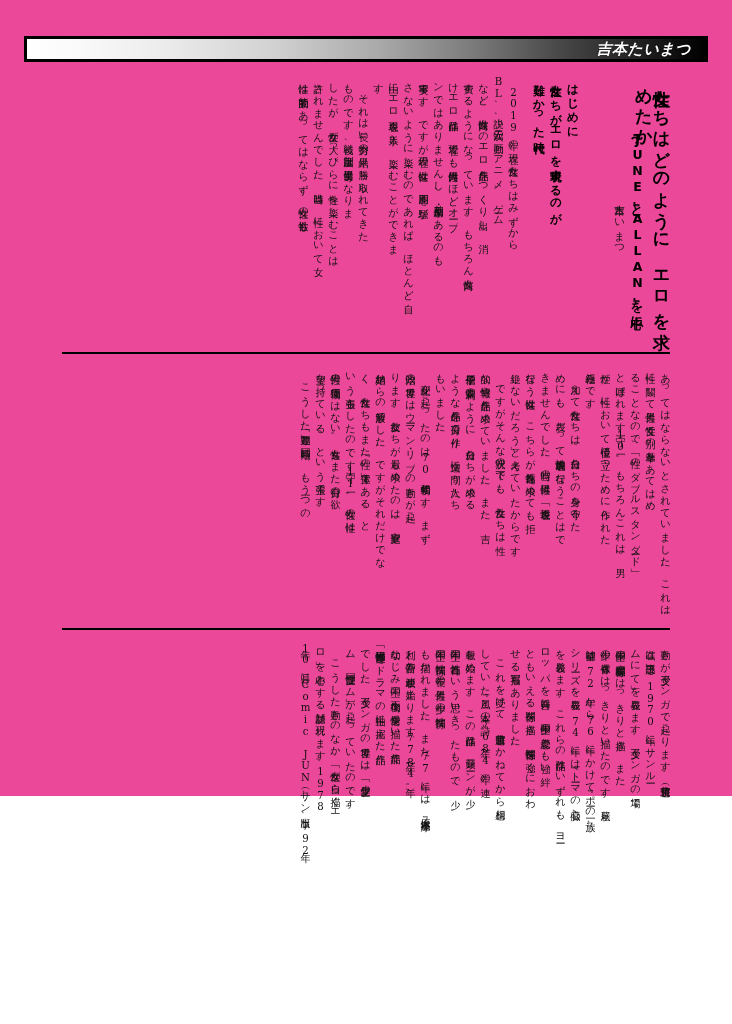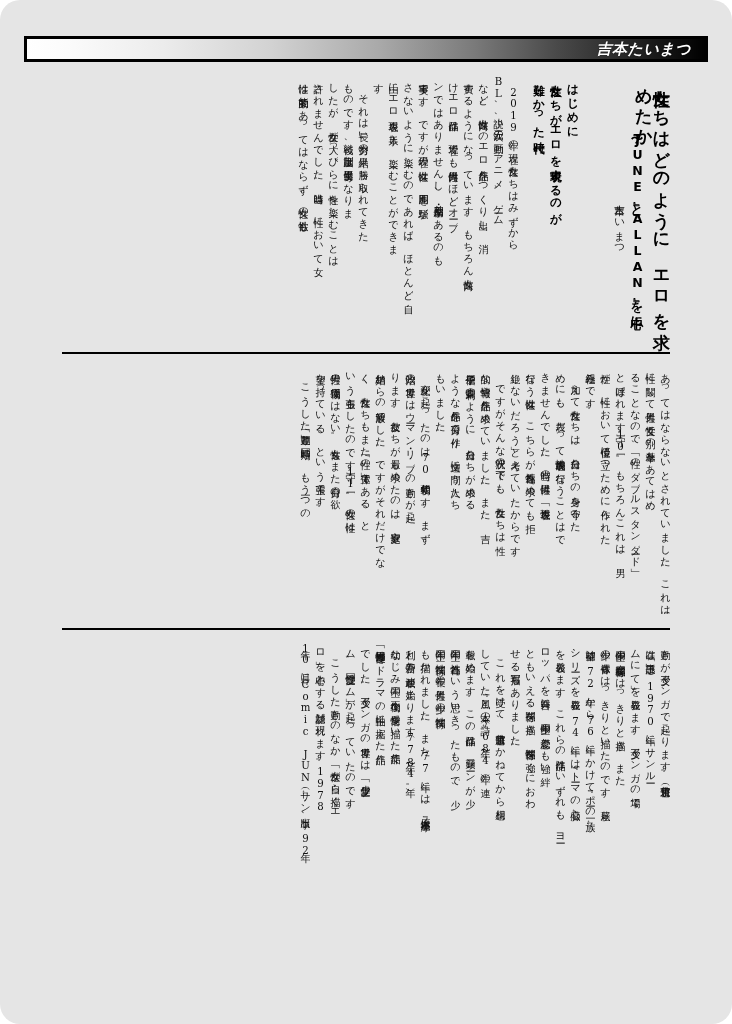--- a/index.html
+++ b/index.html
@@ -14,23 +14,22 @@
     font-family: "Liberation Serif", "DejaVu Serif", serif;
     color: #111111;
     overflow: hidden;
   }
 
   
   #page {
     position: absolute;
     inset: 0;
     width: 732px;
-    height: 1024px;
-    background: #e5e5e5;
-    border-radius: 20px;
+    height: 796px;
+    background: #ec4899;
   }
 
   
   .header-bar {
     position: absolute;
     left: 24px;
     top: 36px;
     width: 684px;
     height: 26px;
     border: 3px solid #000000;

